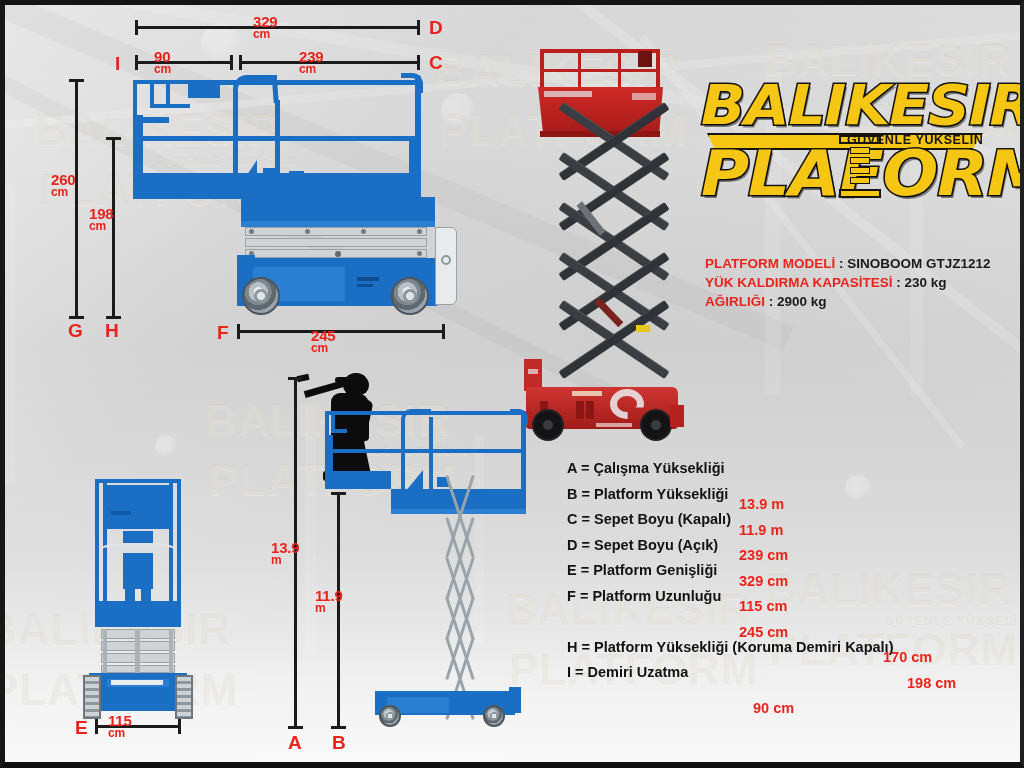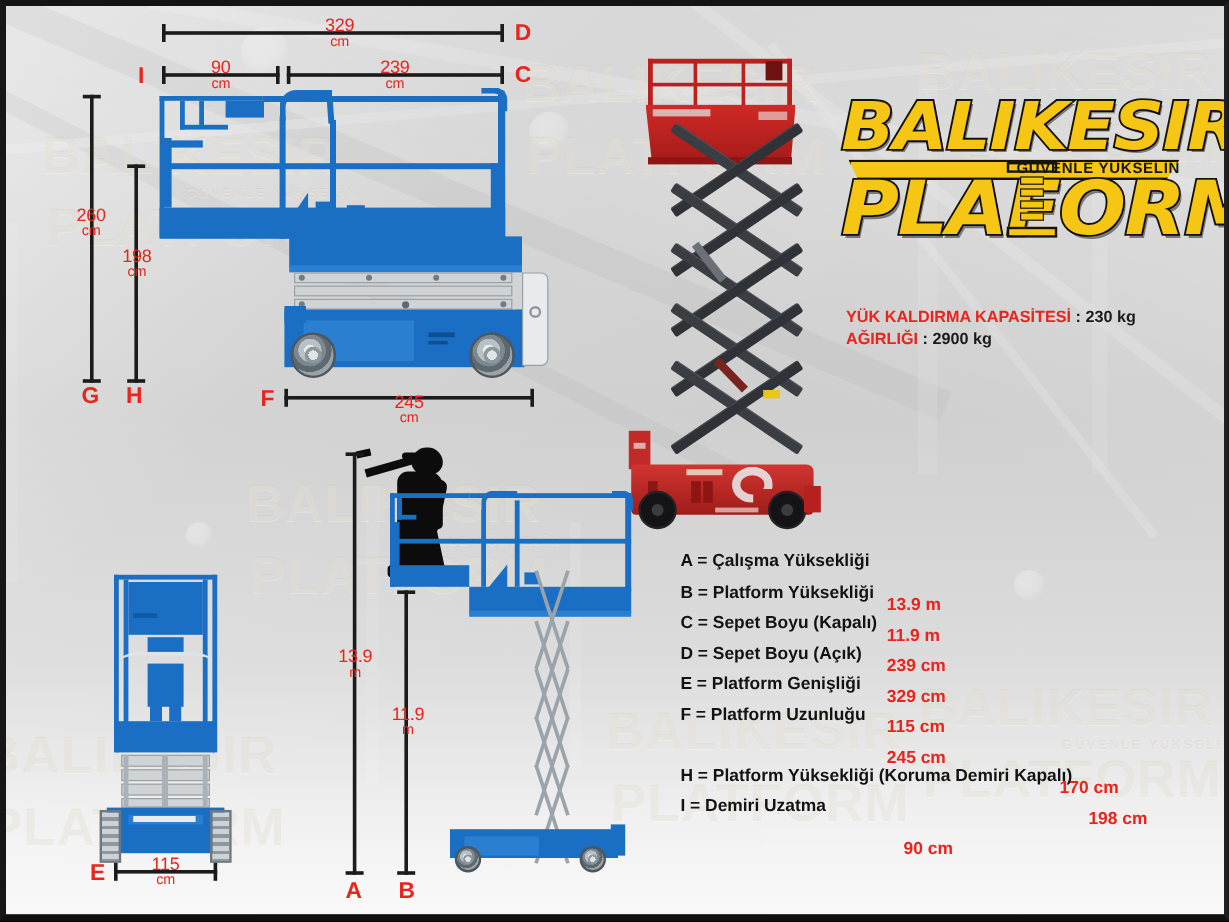--- a/index.html
+++ b/index.html
@@ -42,21 +42,21 @@
   .dim-h::before, .dim-h::after {
     content:""; position:absolute; top:-6px; width:3px; height:15px; background:#1b1b1b; }
   .dim-h::before { left:0; }
   .dim-h::after { right:0; }
   .dim-v { position:absolute; width:3px; background:#1b1b1b; }
   .dim-v::before, .dim-v::after {
     content:""; position:absolute; left:-6px; width:15px; height:3px; background:#1b1b1b; }
   .dim-v::before { top:0; }
   .dim-v::after { bottom:0; }
 
-  .dlabel { position:absolute; color:#e8241d; font-weight:normal; text-align:center;
+  .dlabel { position:absolute; color:#e8241d; font-weight:bold; text-align:left;
             font-size:15px; line-height:13px; letter-spacing:-.2px; }
   .dlabel .u { font-size:12px; display:block; }
   .dletter { position:absolute; color:#e8241d; font-weight:bold; font-size:19px; }
 
   
   .bl { position:absolute; background:#1a6fc4; }
   .bld { position:absolute; background:#2a7fd0; }
   .silver { position:absolute; background:#cfd3d6; border:1px solid #9aa1a6; }
 
   .wheel { position:absolute; border-radius:50%;
@@ -340,20 +340,23 @@
       <div class="x" style="top:12px;"></div>
       <div class="x" style="top:22px;"></div>
       <div class="x" style="top:32px;"></div>
       <div class="x" style="top:42px;"></div>
       <div class="cap" style="top:54px;"></div>
     </div>
   </div>
 
   <div id="spec">
     <div class="row">
+      <span class="k">PLATFORM MODELİ</span><span class="v"> : </span><span class="v">SINOBOOM GTJZ1212</span>
+    </div>
+    <div class="row">
       <span class="k">YÜK KALDIRMA KAPASİTESİ</span><span class="v"> : </span><span class="v">230 kg</span>
     </div>
     <div class="row">
       <span class="k">AĞIRLIĞI</span><span class="v"> : </span><span class="v">2900 kg</span>
     </div>
   </div>
 
   <div style="position:absolute;left:300px;top:360px;width:210px;height:360px;">
 
     <div>

